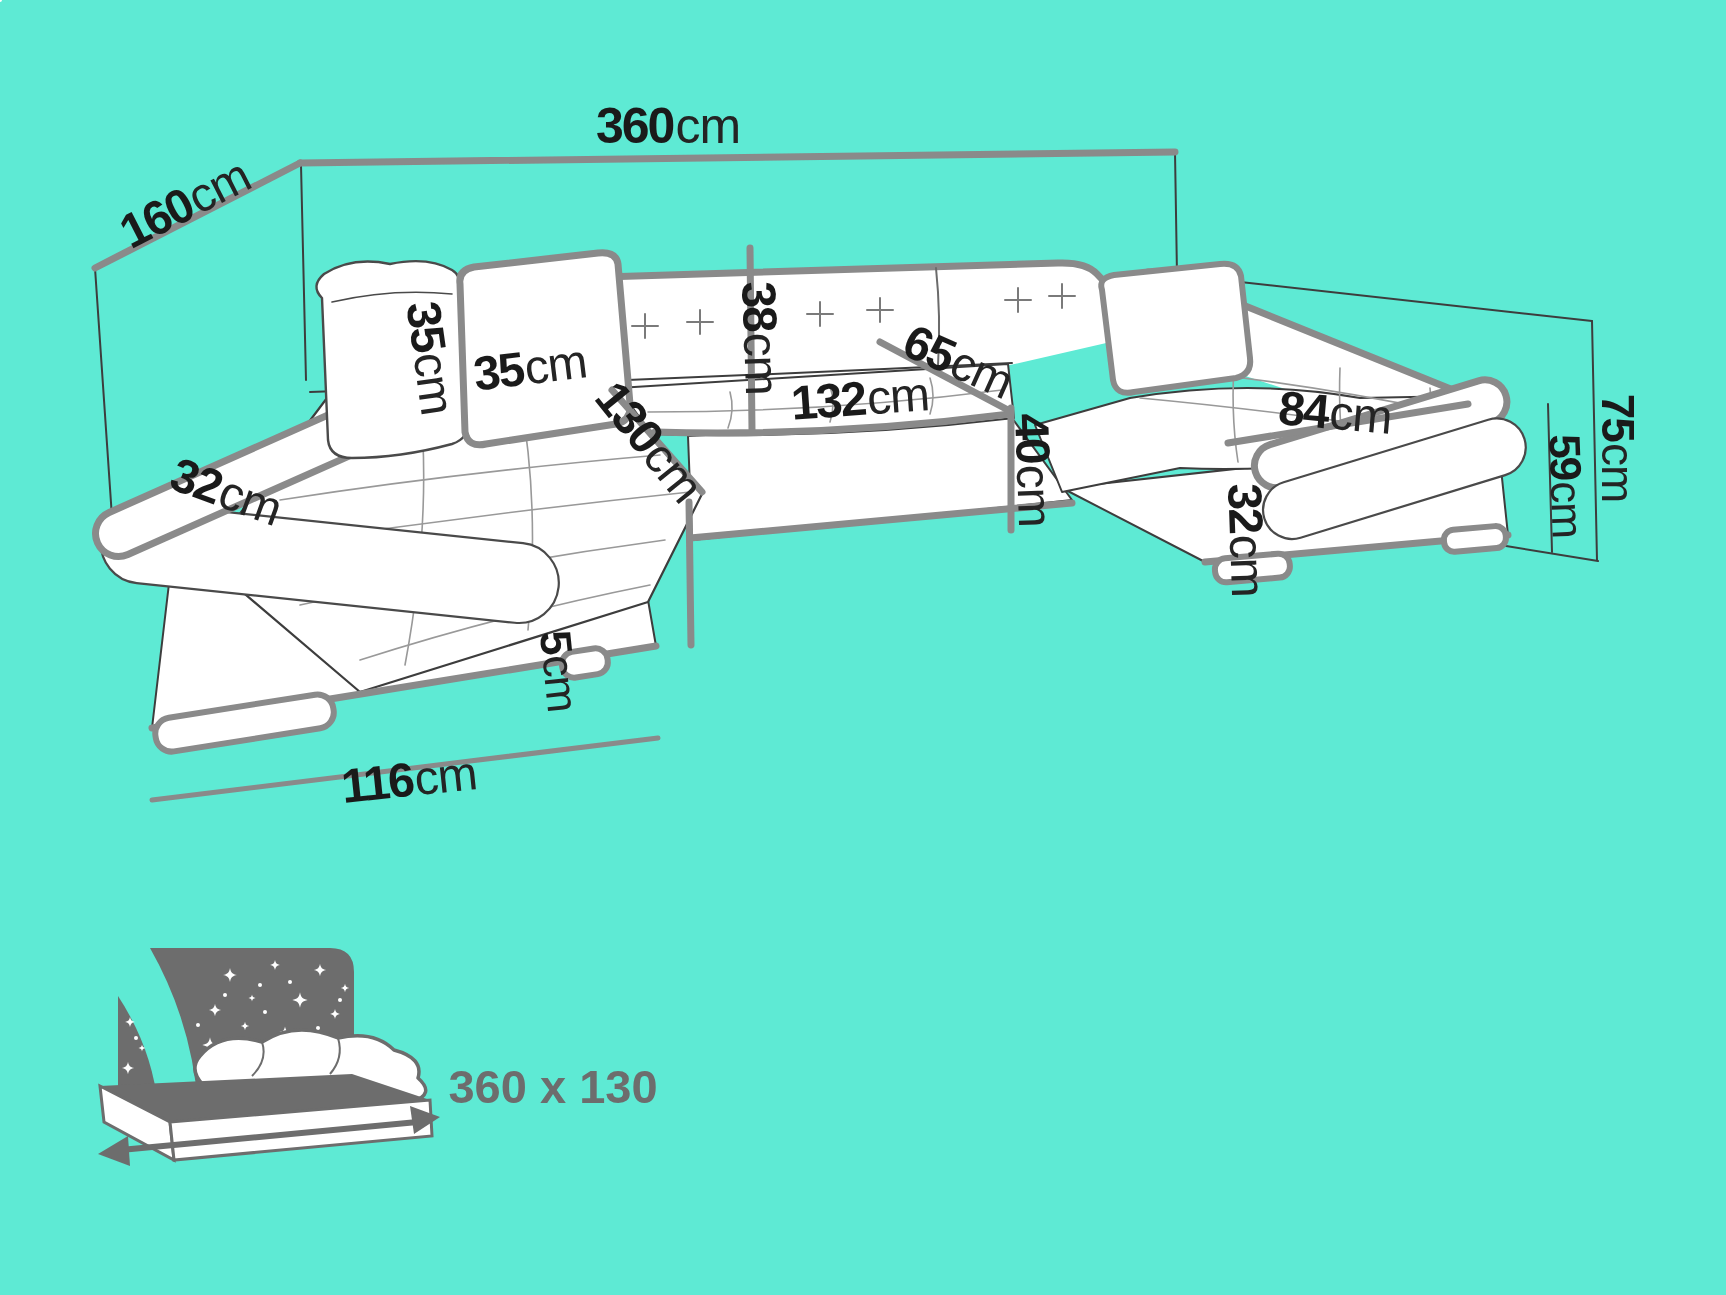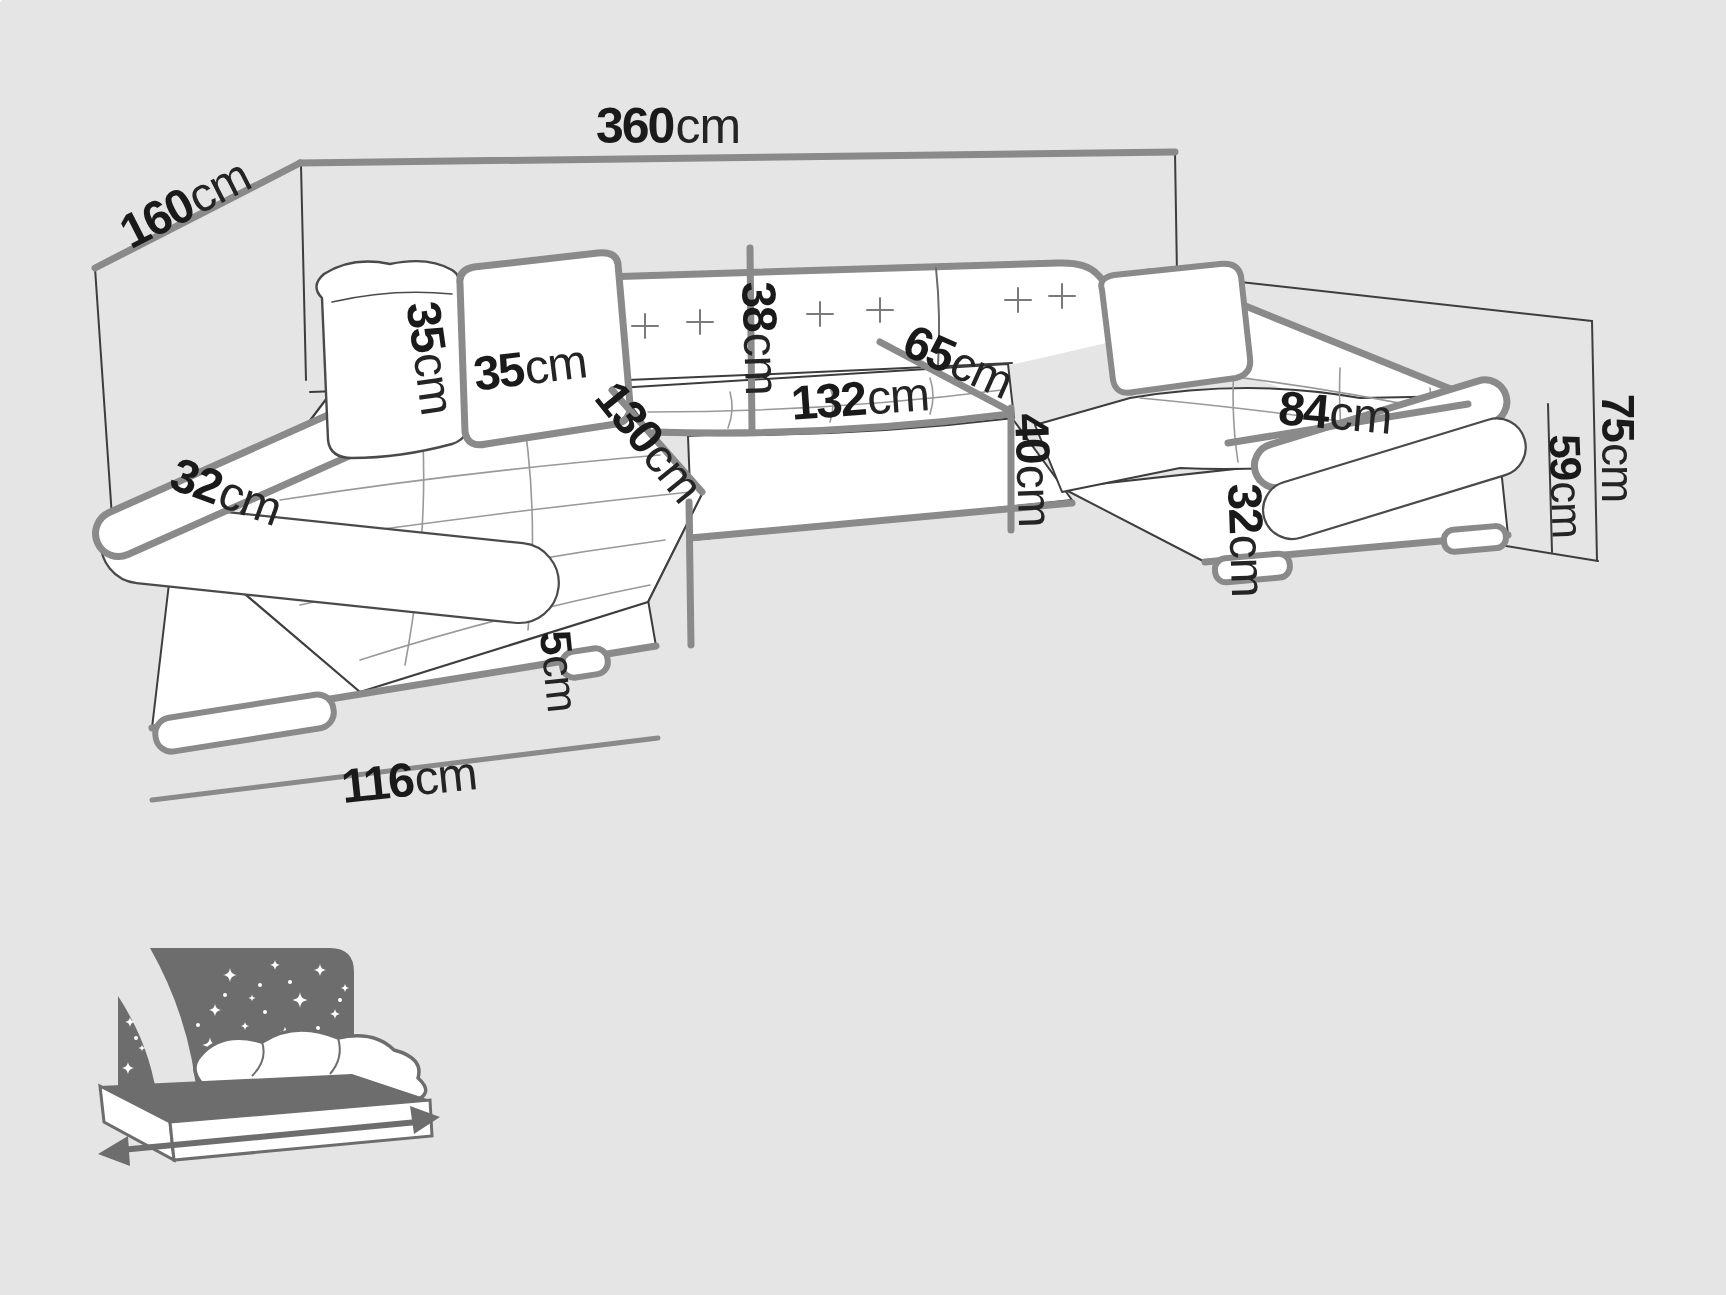--- a/index.html
+++ b/index.html
@@ -1,19 +1,19 @@
 <!DOCTYPE html>
 <html><head>
 <meta charset="utf-8">
 <style>
   html,body{margin:0;padding:0;background:#fff;}
   .stage{
     position:relative;
     width:1726px;height:1295px;
-    background:#e5e5e5;
+    background:#5eead4;
     font-family:"Liberation Sans",sans-serif;
     overflow:hidden;
   }
   .stage svg{position:absolute;left:0;top:0;}
   .dim{
     position:absolute;
     white-space:nowrap;
     color:#1a1a1a;
     font-size:48px;
     font-weight:700;
@@ -274,14 +274,17 @@
   </div>
 
   <div class="dim" style="left:409px;top:780px;transform:translate(-50%,-50%) rotate(-6deg);">
     <span class="v">116</span><span class="u">cm</span>
   </div>
 
   <div class="dim" style="left:559px;top:671px;transform:translate(-50%,-50%) rotate(84deg);font-size:44px;">
     <span class="v">5</span><span class="u">cm</span>
   </div>
 
+  <div class="sleep-label" style="left:553px;top:1086px;transform:translate(-50%,-50%);">
+    <span>360 x 130</span>
+  </div>
 
 </div>
 
 </body></html>

